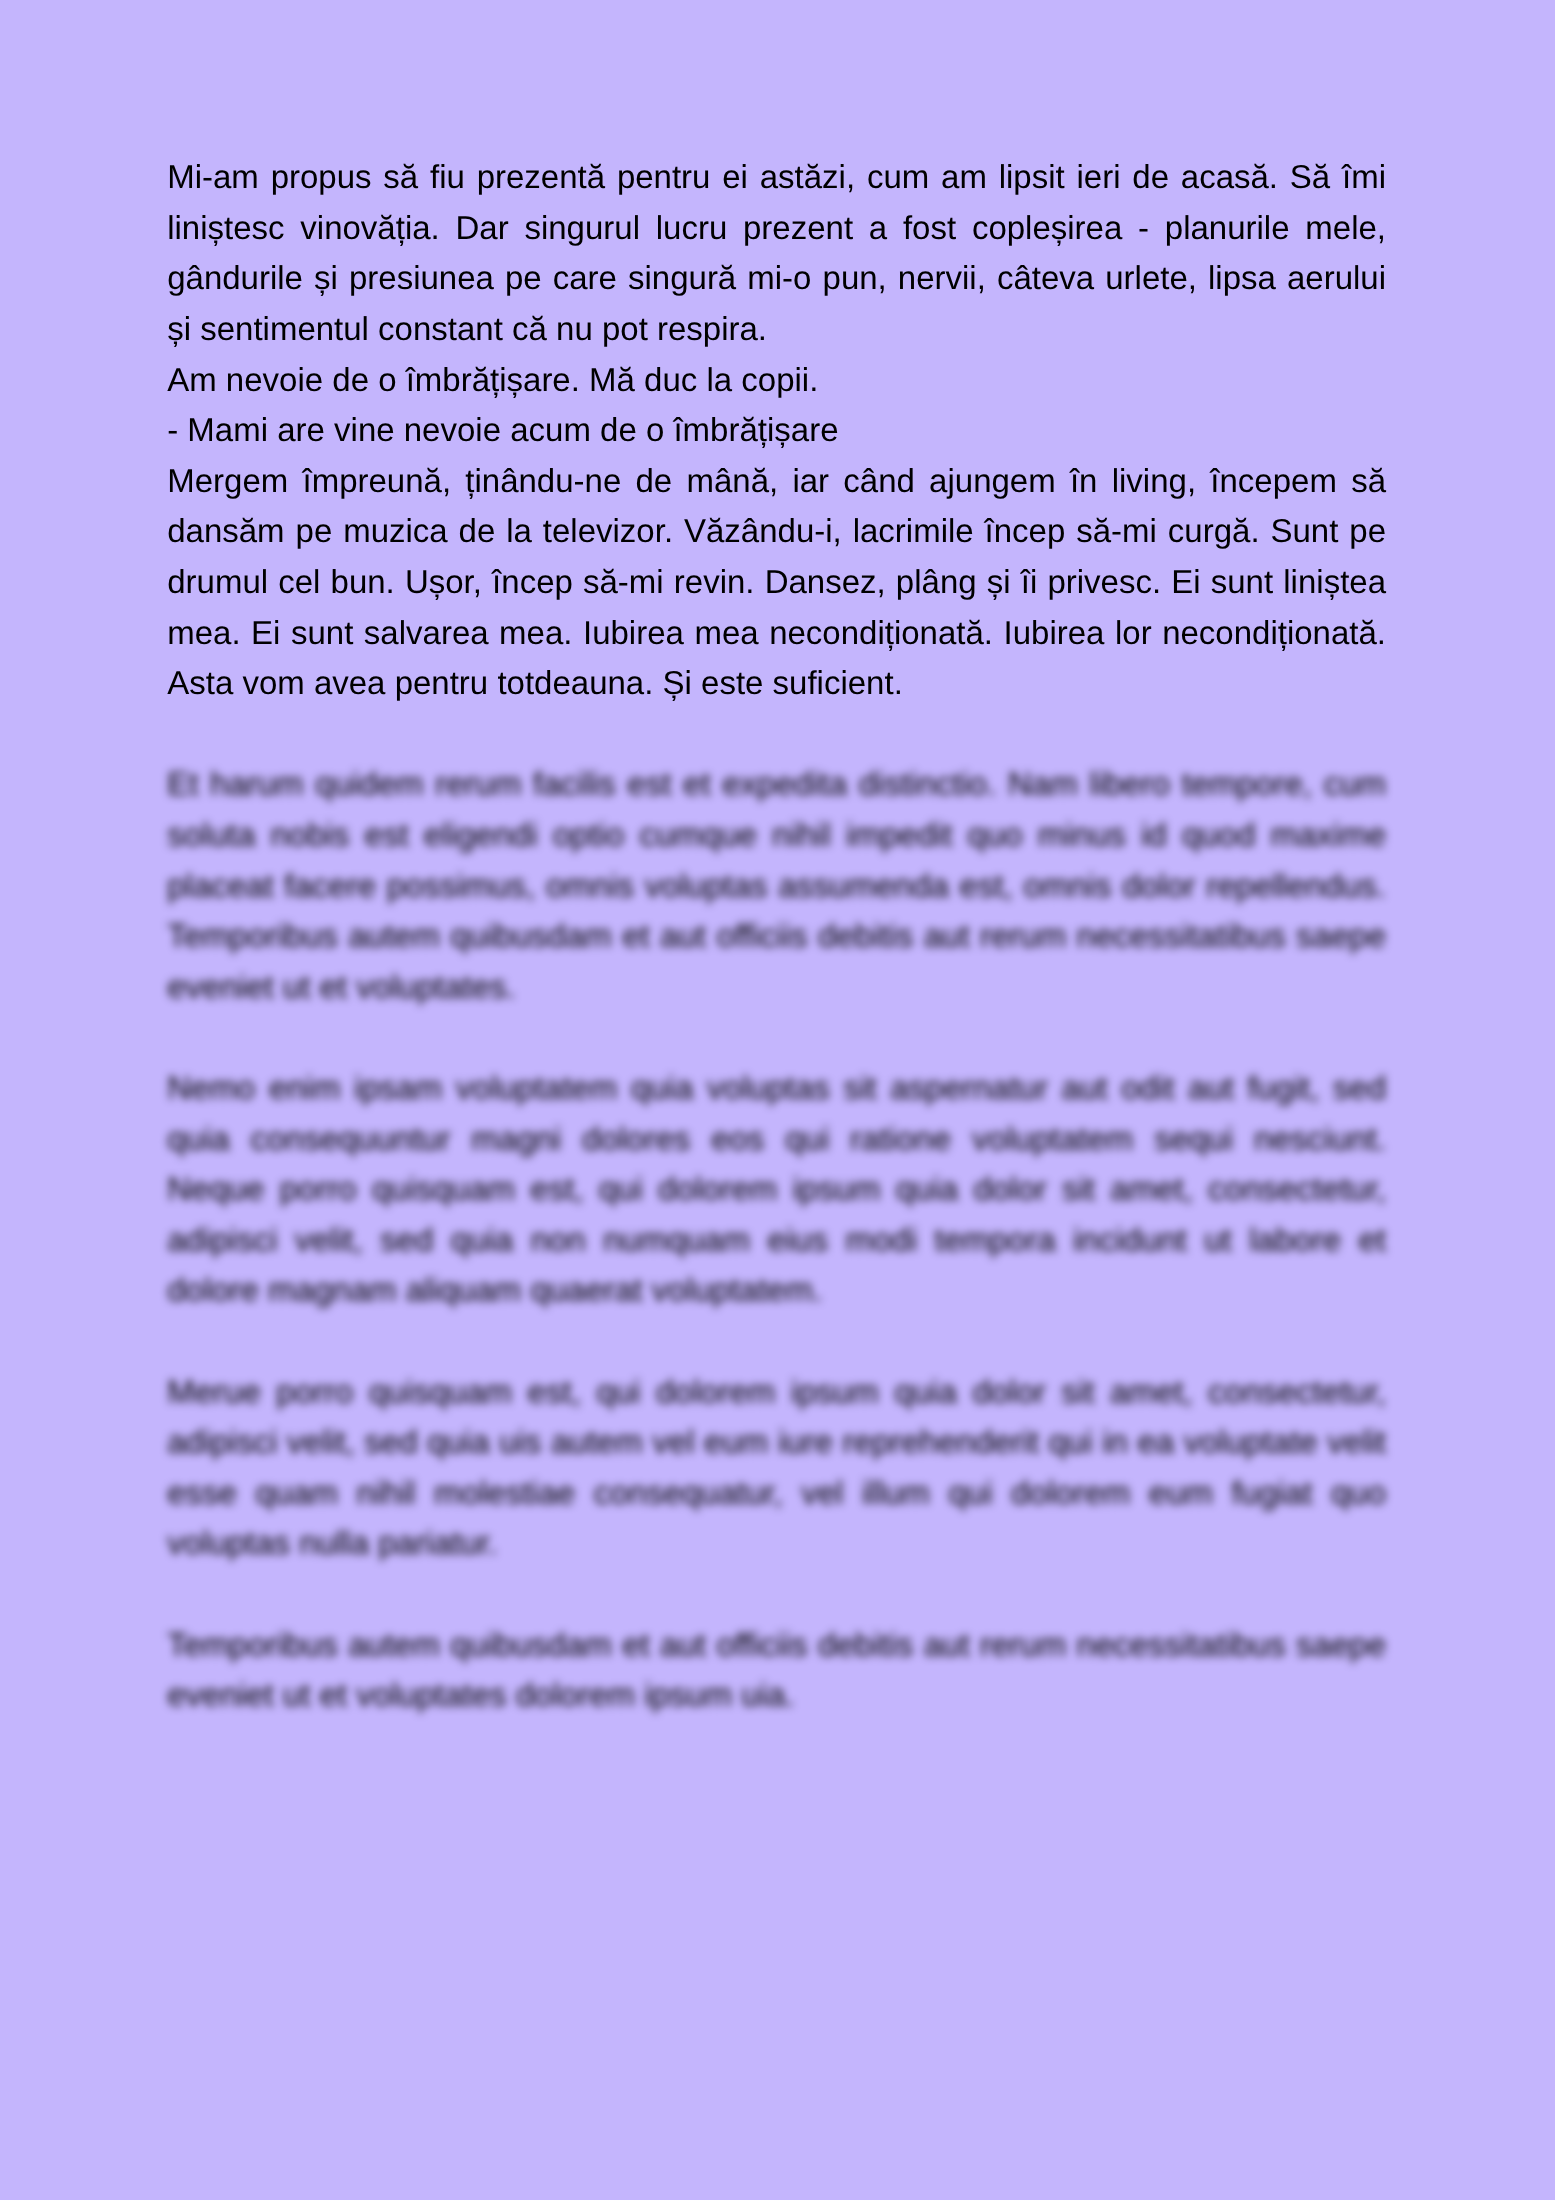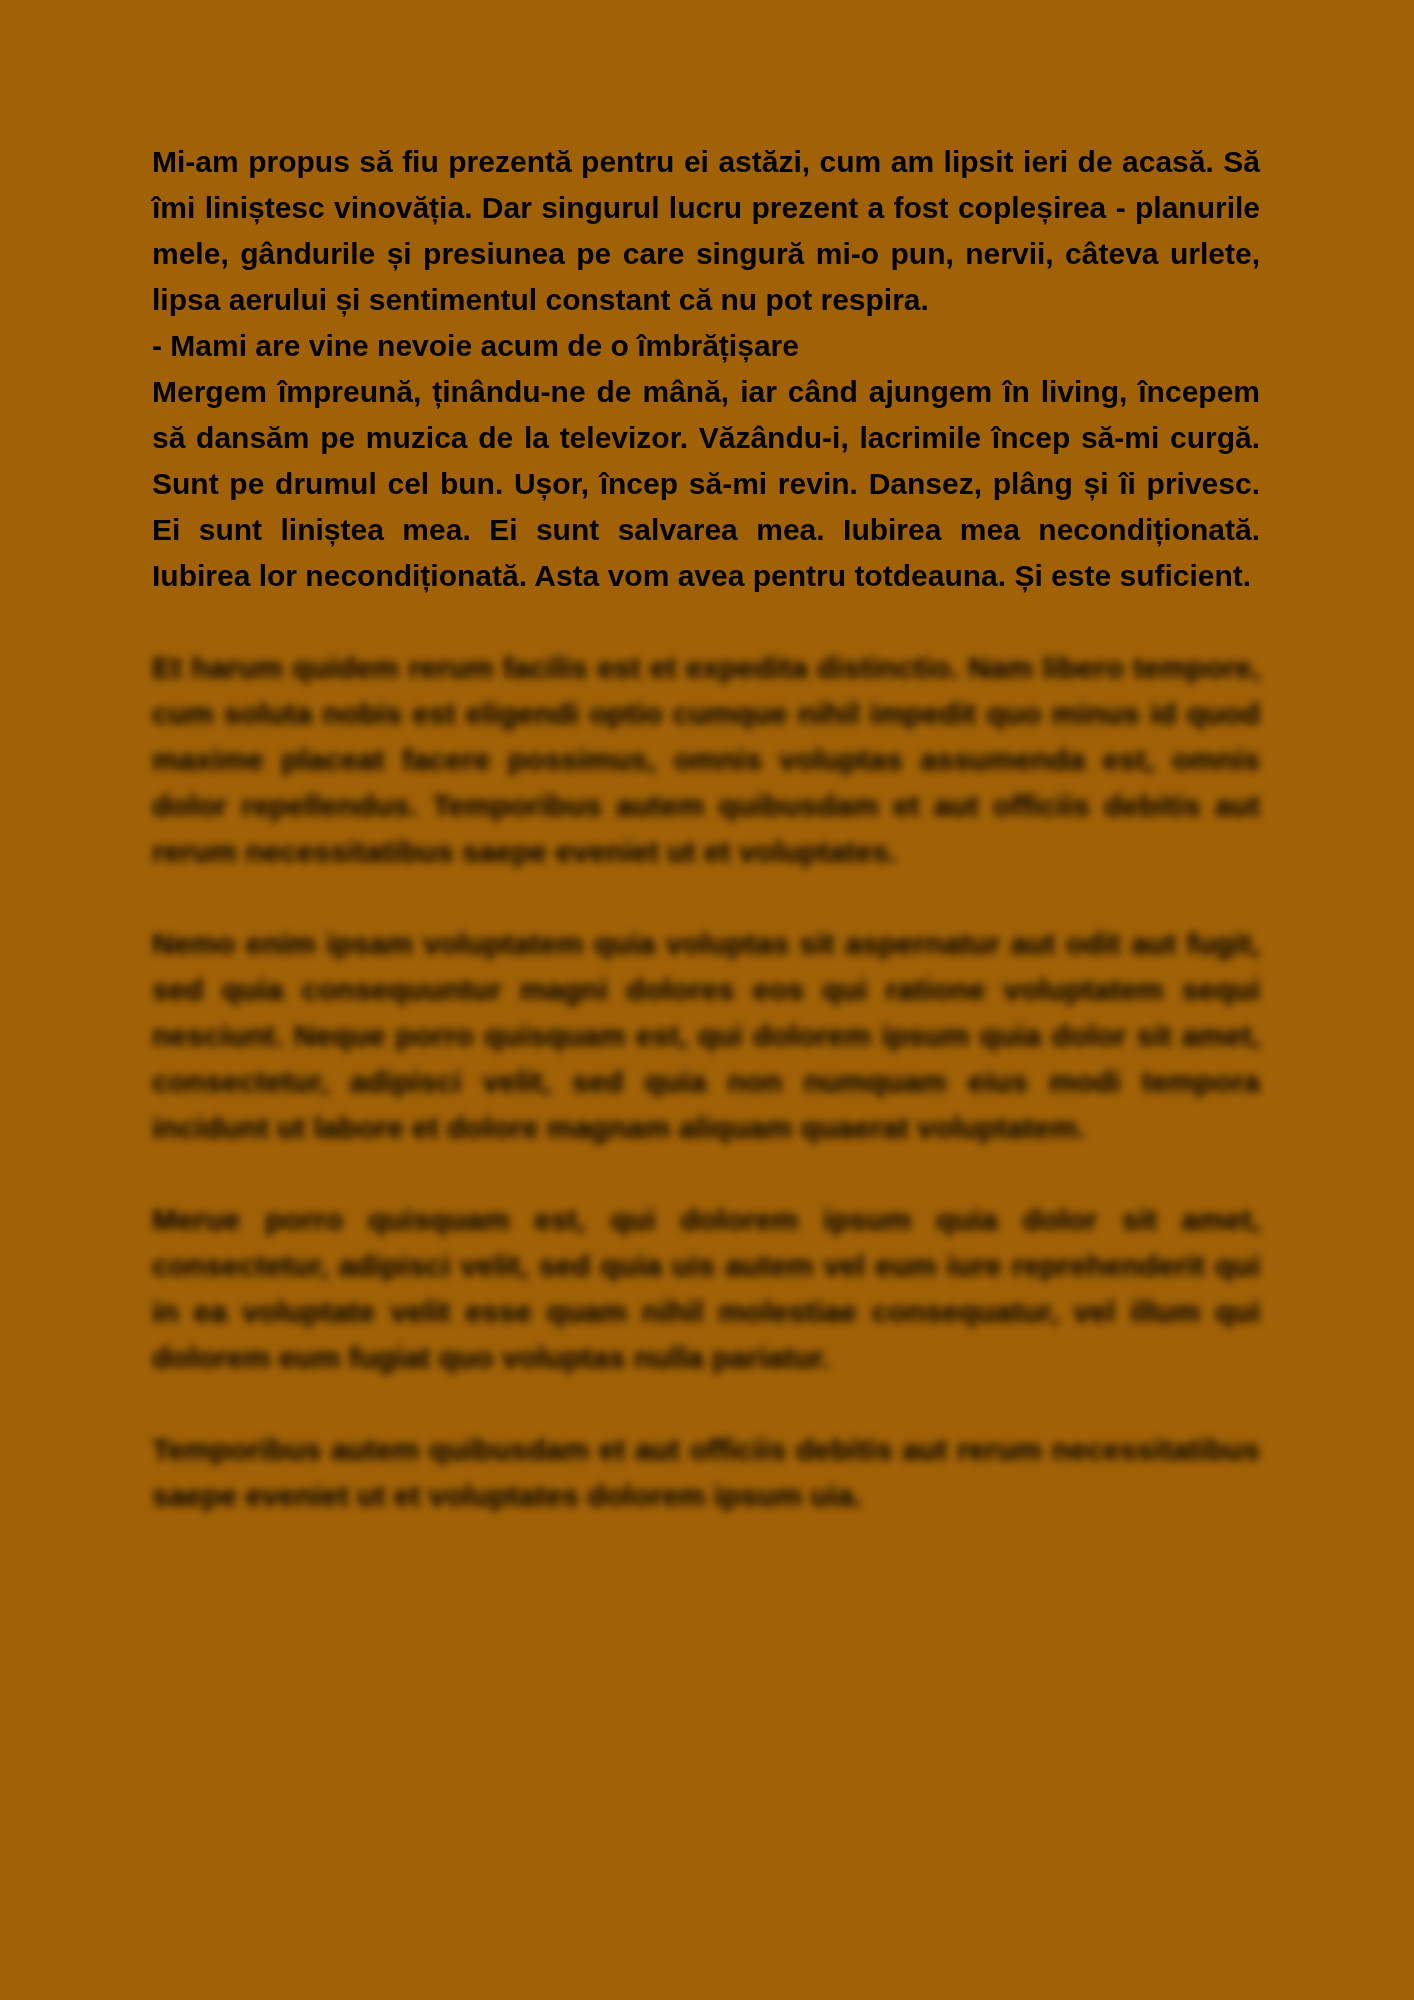--- a/index.html
+++ b/index.html
@@ -10,22 +10,21 @@
   body {
     width: 1414px;
     height: 2000px;
     position: relative;
     overflow: hidden;
     font-family: "Liberation Sans", "DejaVu Sans", sans-serif;
   }
   .page {
     position: absolute;
     inset: 0;
-    background: #a16207;
-    font-weight: bold;
+    background: #c4b5fd;
   }
   .text-column {
     position: absolute;
     left: 152px;
     top: 139px;
     width: 1108px;
     font-size: 30px;
     line-height: 46px;
     color: #000000;
   }
@@ -38,20 +37,21 @@
     margin-top: 46px;
     filter: blur(4px);
   }
 </style>
 </head>
 <body>
 
 <div class="page">
   <div class="text-column">
     <p>Mi-am propus să fiu prezentă pentru ei astăzi, cum am lipsit ieri de acasă. Să îmi liniștesc vinovăția. Dar singurul lucru prezent a fost copleșirea - planurile mele, gândurile și presiunea pe care singură mi-o pun, nervii, câteva urlete, lipsa aerului și sentimentul constant că nu pot respira.</p>
+    <p>Am nevoie de o îmbrățișare. Mă duc la copii.</p>
     <p>- Mami are vine nevoie acum de o îmbrățișare</p>
     <p>Mergem împreună, ținându-ne de mână, iar când ajungem în living, începem să dansăm pe muzica de la televizor. Văzându-i, lacrimile încep să-mi curgă. Sunt pe drumul cel bun. Ușor, încep să-mi revin. Dansez, plâng și îi privesc. Ei sunt liniștea mea. Ei sunt salvarea mea. Iubirea mea necondiționată. Iubirea lor necondiționată. Asta vom avea pentru totdeauna. Și este suficient.</p>
 
     <p class="blurred">Et harum quidem rerum facilis est et expedita distinctio. Nam libero tempore, cum soluta nobis est eligendi optio cumque nihil impedit quo minus id quod maxime placeat facere possimus, omnis voluptas assumenda est, omnis dolor repellendus. Temporibus autem quibusdam et aut officiis debitis aut rerum necessitatibus saepe eveniet ut et voluptates.</p>
     <p class="blurred">Nemo enim ipsam voluptatem quia voluptas sit aspernatur aut odit aut fugit, sed quia consequuntur magni dolores eos qui ratione voluptatem sequi nesciunt. Neque porro quisquam est, qui dolorem ipsum quia dolor sit amet, consectetur, adipisci velit, sed quia non numquam eius modi tempora incidunt ut labore et dolore magnam aliquam quaerat voluptatem.</p>
     <p class="blurred">Merue porro quisquam est, qui dolorem ipsum quia dolor sit amet, consectetur, adipisci velit, sed quia uis autem vel eum iure reprehenderit qui in ea voluptate velit esse quam nihil molestiae consequatur, vel illum qui dolorem eum fugiat quo voluptas nulla pariatur.</p>
     <p class="blurred">Temporibus autem quibusdam et aut officiis debitis aut rerum necessitatibus saepe eveniet ut et voluptates dolorem ipsum uia.</p>
   </div>
 </div>
 

